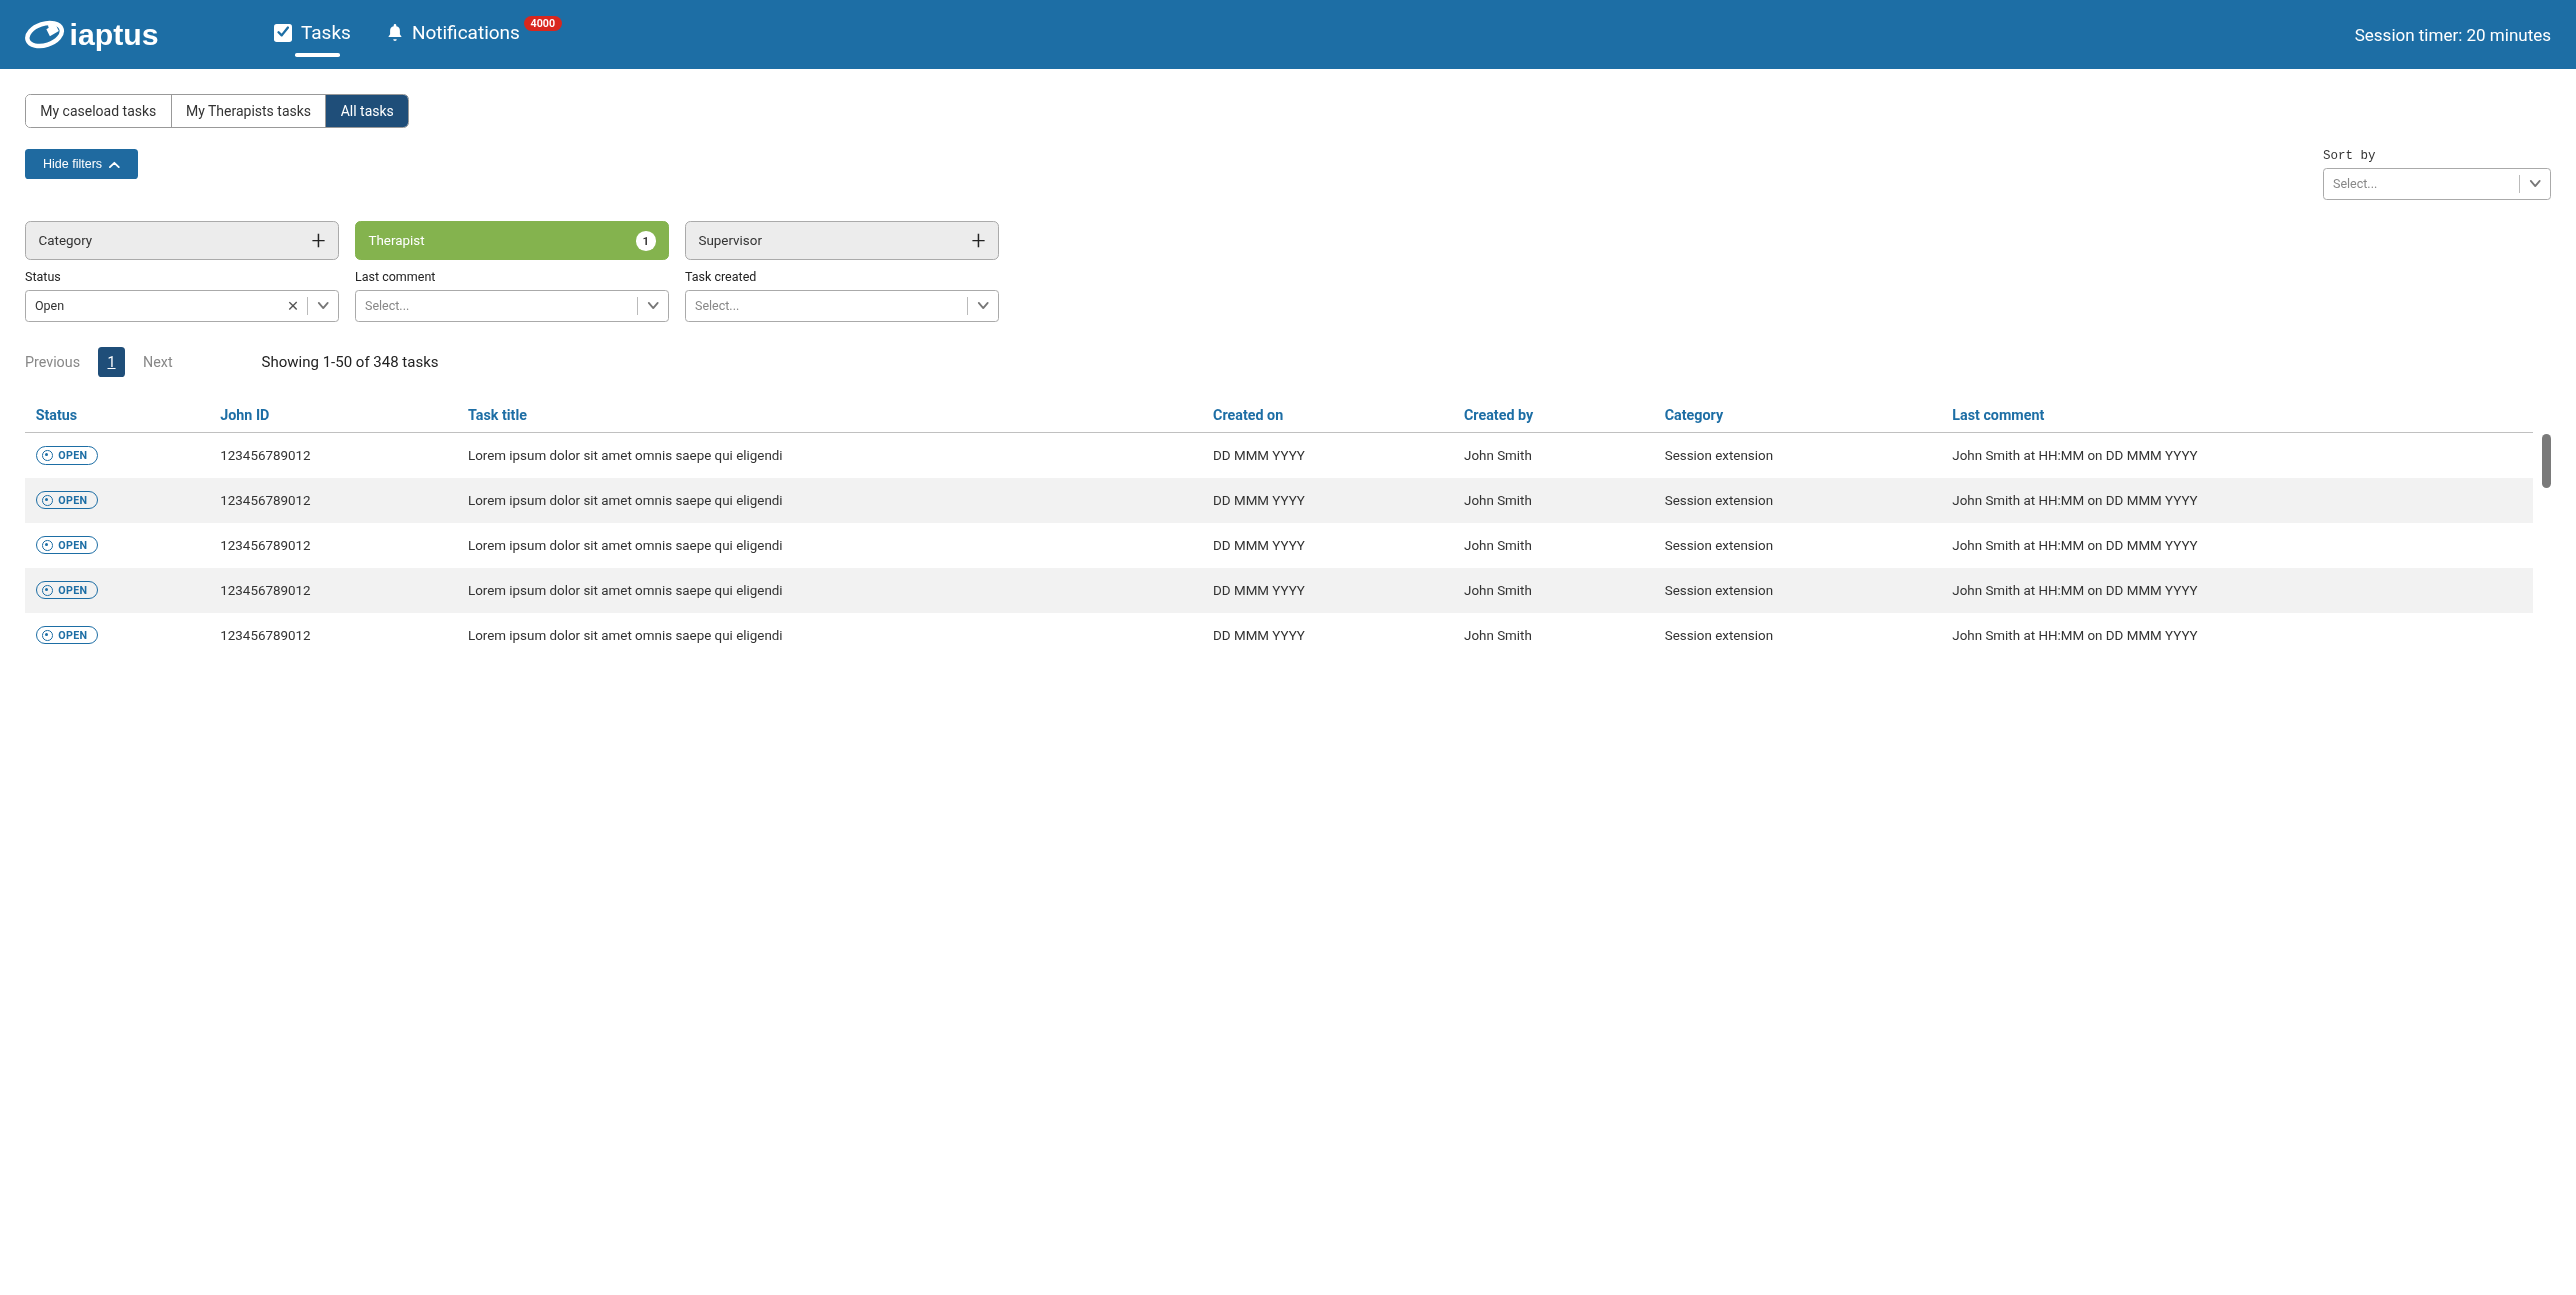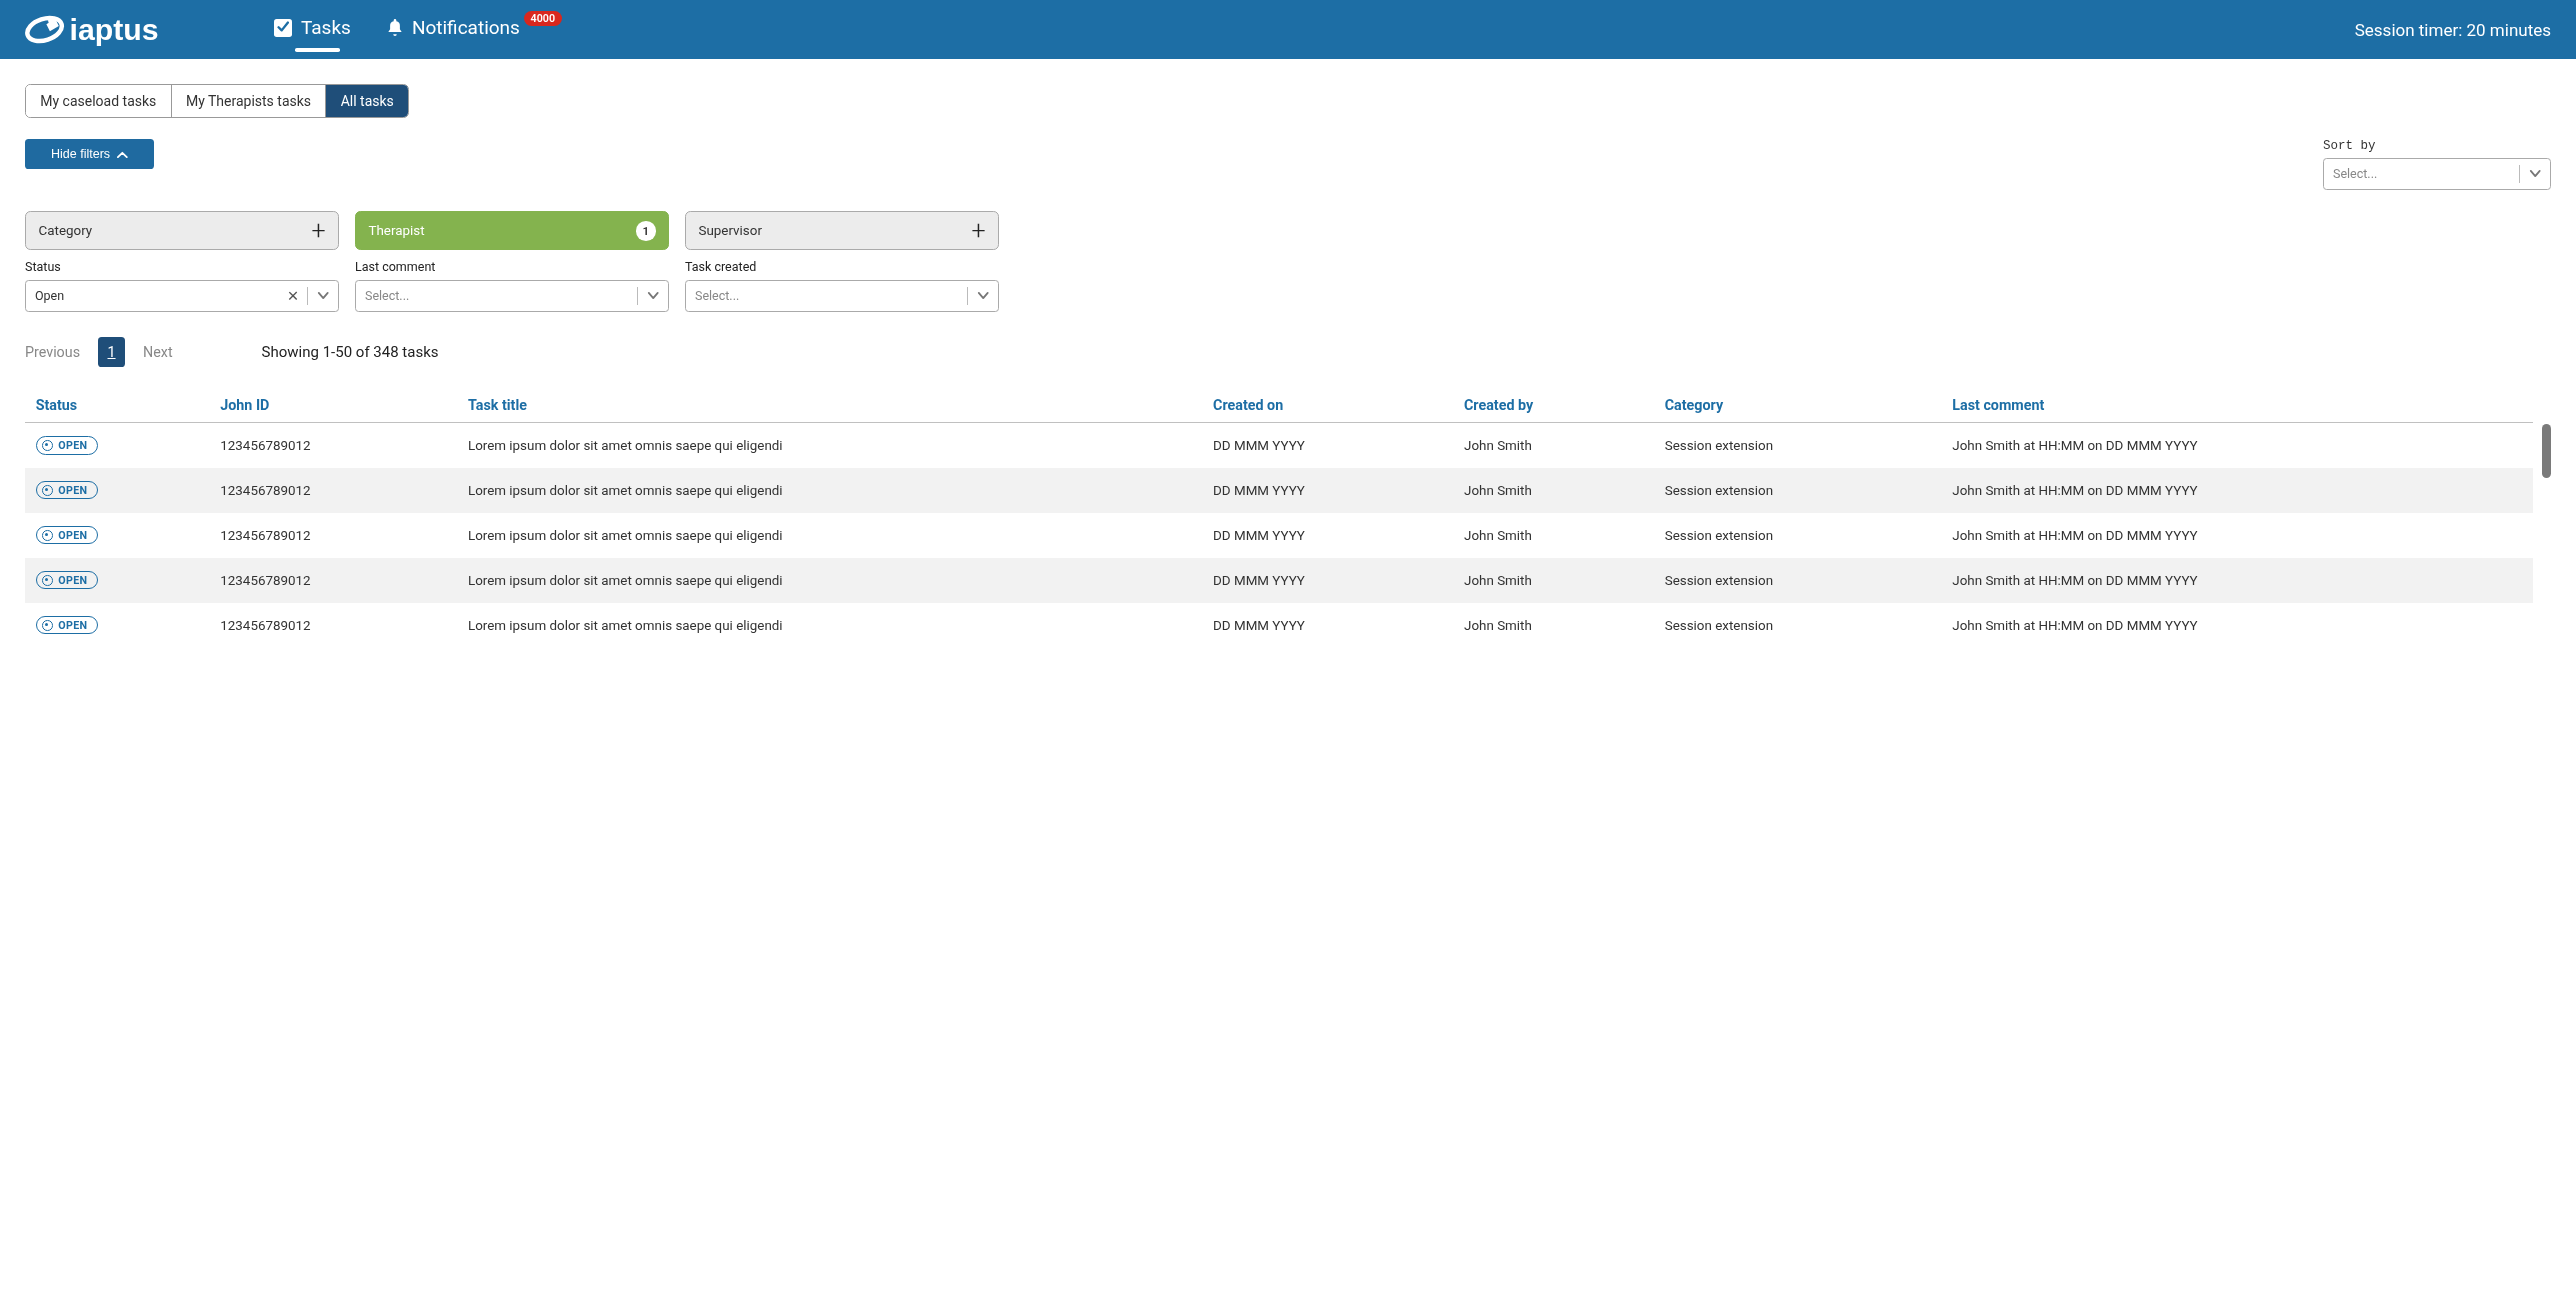--- a/index.html
+++ b/index.html
@@ -1,19 +1,19 @@
 <!DOCTYPE html>
 <html style="font-size:14.3px"><head>
 <meta charset="utf-8">
 <style>
 * { box-sizing: border-box; margin: 0; padding: 0; }
 body { font-family: -apple-system, BlinkMacSystemFont, "Segoe UI", Roboto, Arial, sans-serif; background: #fff; color: #333; }
 
 
-.header { background: #1d6ea5; color: #fff; display: flex; align-items: center; padding: 0 25px; height: 59px; }
+.header { background: #1d6ea5; color: #fff; display: flex; align-items: center; padding: 0 25px; height: 69px; }
 .logo { display: flex; align-items: center; margin-right: 71px; }
 .logo-svg { width: 178px; height: 43px; }
 .nav-tabs { display: flex; align-items: center; gap: 36px; }
 .nav-tab { display: flex; align-items: center; gap: 9px; color: #fff; font-size: 19px; cursor: pointer; position: relative; padding-bottom: 3.6px; }
 .nav-tab.active::after { content: ""; position: absolute; bottom: -9px; left: 21.4px; right: 0; height: 3.6px; background: #fff; border-radius: 1.8px; width: 45px; }
 .nav-tab .check-icon { width: 18px; height: 18px; background: #fff; border-radius: 2.7px; display: flex; align-items: center; justify-content: center; }
 .nav-tab .check-icon svg { width: 12.5px; height: 12.5px; }
 .badge { background: #d9271e; color: #fff; border-radius: 9px; padding: 0.9px 7.1px; font-size: 10.7px; font-weight: 600; position: relative; top: -9px; left: -5.4px; }
 .session-timer { margin-left: auto; font-size: 17px; }
 
@@ -24,21 +24,21 @@
 .close-btn { border: 0.9px solid #888; background: #fff; padding: 7.1px 12.5px; font-size: 13.4px; border-radius: 3.6px; cursor: pointer; display: flex; align-items: center; gap: 9px; }
 
 
 .tab-group { display: inline-flex; border: 0.9px solid #999; border-radius: 5.4px; overflow: hidden; margin-bottom: 21.4px; }
 .tab-group .tab-item { padding: 8px 14.3px; font-size: 14px; cursor: pointer; border-right: 0.9px solid #999; background: #fff; color: #333; }
 .tab-group .tab-item:last-child { border-right: none; }
 .tab-group .tab-item.active { background: #1f4e79; color: #fff; }
 
 
 .filter-bar { display: flex; justify-content: space-between; align-items: flex-start; margin-bottom: 21.4px; }
-.hide-filters-btn { background: #1f6aa0; color: #fff; border: none; padding: 8px 26px; font-size: 12.5px; border-radius: 3.6px; cursor: pointer; display: flex; align-items: center; gap: 7.1px; }
+.hide-filters-btn { background: #1f6aa0; color: #fff; border: none; padding: 8px 18px; font-size: 12.5px; border-radius: 3.6px; cursor: pointer; display: flex; align-items: center; gap: 7.1px; }
 .sort-by { display: flex; flex-direction: column; gap: 3.6px; }
 .sort-by-label { font-size: 12.5px; color: #333; margin-bottom: 1px; font-family: Liberation Mono, monospace; }
 
 
 .filter-cards { display: flex; gap: 16px; margin-bottom: 9px; }
 .filter-card { flex: 0 0 314px; height: 39px; border: 0.9px solid #aaa; border-radius: 5.4px; background: #ececec; display: flex; align-items: center; justify-content: space-between; padding: 0 12.5px; font-size: 13.4px; cursor: pointer; }
 .filter-card.active { background: #84b34e; border-color: #84b34e; color: #fff; }
 .filter-card .plus-icon { font-size: 25px; font-weight: 300; color: #222; }
 .filter-card .count-badge { background: #fff; color: #333; border-radius: 50%; width: 19.6px; height: 19.6px; display: flex; align-items: center; justify-content: center; font-size: 11.6px; font-weight: 600; }
 

